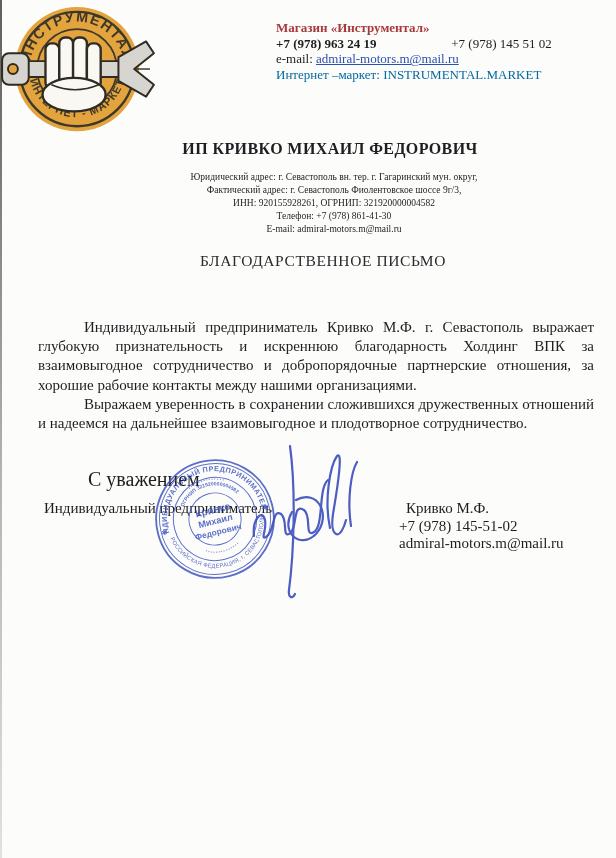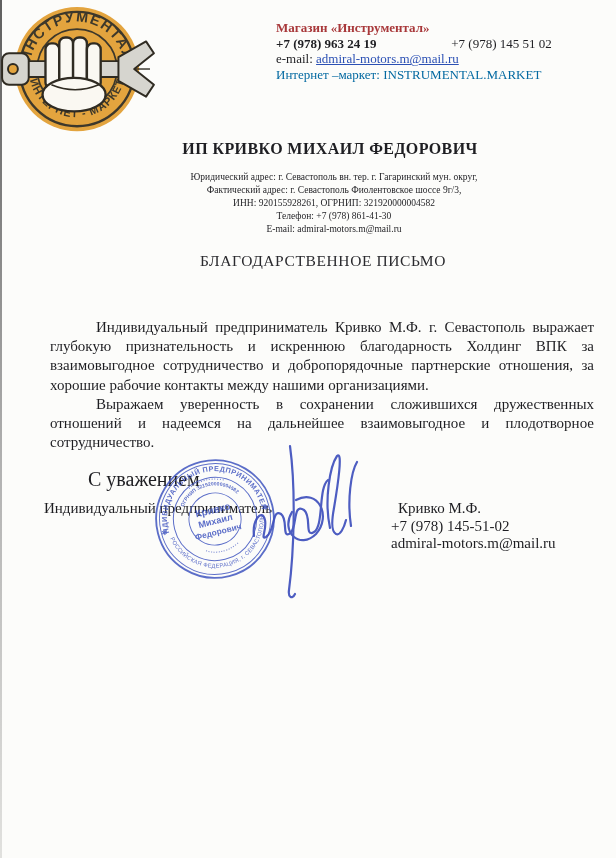--- a/index.html
+++ b/index.html
@@ -19,26 +19,26 @@
   .market-line{color:#0369a1;}
   
   .entity-title{position:absolute;left:0;right:0;top:140px;text-align:center;transform:translateX(22px);
     font-size:16px;font-weight:bold;letter-spacing:.4px;white-space:nowrap;}
   .entity-details{position:absolute;left:0;right:0;top:171px;text-align:center;transform:translateX(26px);
     font-size:9.5px;line-height:13px;}
   .entity-details .lbl{font-weight:normal;}
   
   .letter-title{position:absolute;left:0;right:0;top:252px;text-align:center;transform:translateX(15px);
     font-size:15.5px;letter-spacing:.6px;color:#2a2a2e;}
-  .body-text{position:absolute;left:38px;right:22px;top:318px;font-size:15px;line-height:19.2px;text-align:justify;margin-left:12px;}
+  .body-text{position:absolute;left:38px;right:22px;top:318px;font-size:15px;line-height:19.2px;text-align:justify;}
   .body-text p{margin:0;text-indent:46px;}
   
   .regards{position:absolute;left:88px;top:468px;font-size:20px;}
   .role{position:absolute;left:44px;top:500px;font-size:15px;z-index:1;}
-  .signer{position:absolute;left:391px;top:500px;font-size:15px;line-height:17.5px;z-index:1;}
+  .signer{position:absolute;left:399px;top:500px;font-size:15px;line-height:17.5px;z-index:1;}
   .signer-name{padding-left:7px;}
   .stamp{position:absolute;left:152px;top:456px;width:126px;height:126px;z-index:3;opacity:.85;}
   .signature{position:absolute;left:248px;top:440px;width:112px;height:166px;z-index:4;opacity:.92;}
 </style>
 </head>
 <body>
 
 <div class="page">
   <div class="scan-edge"></div>
 

